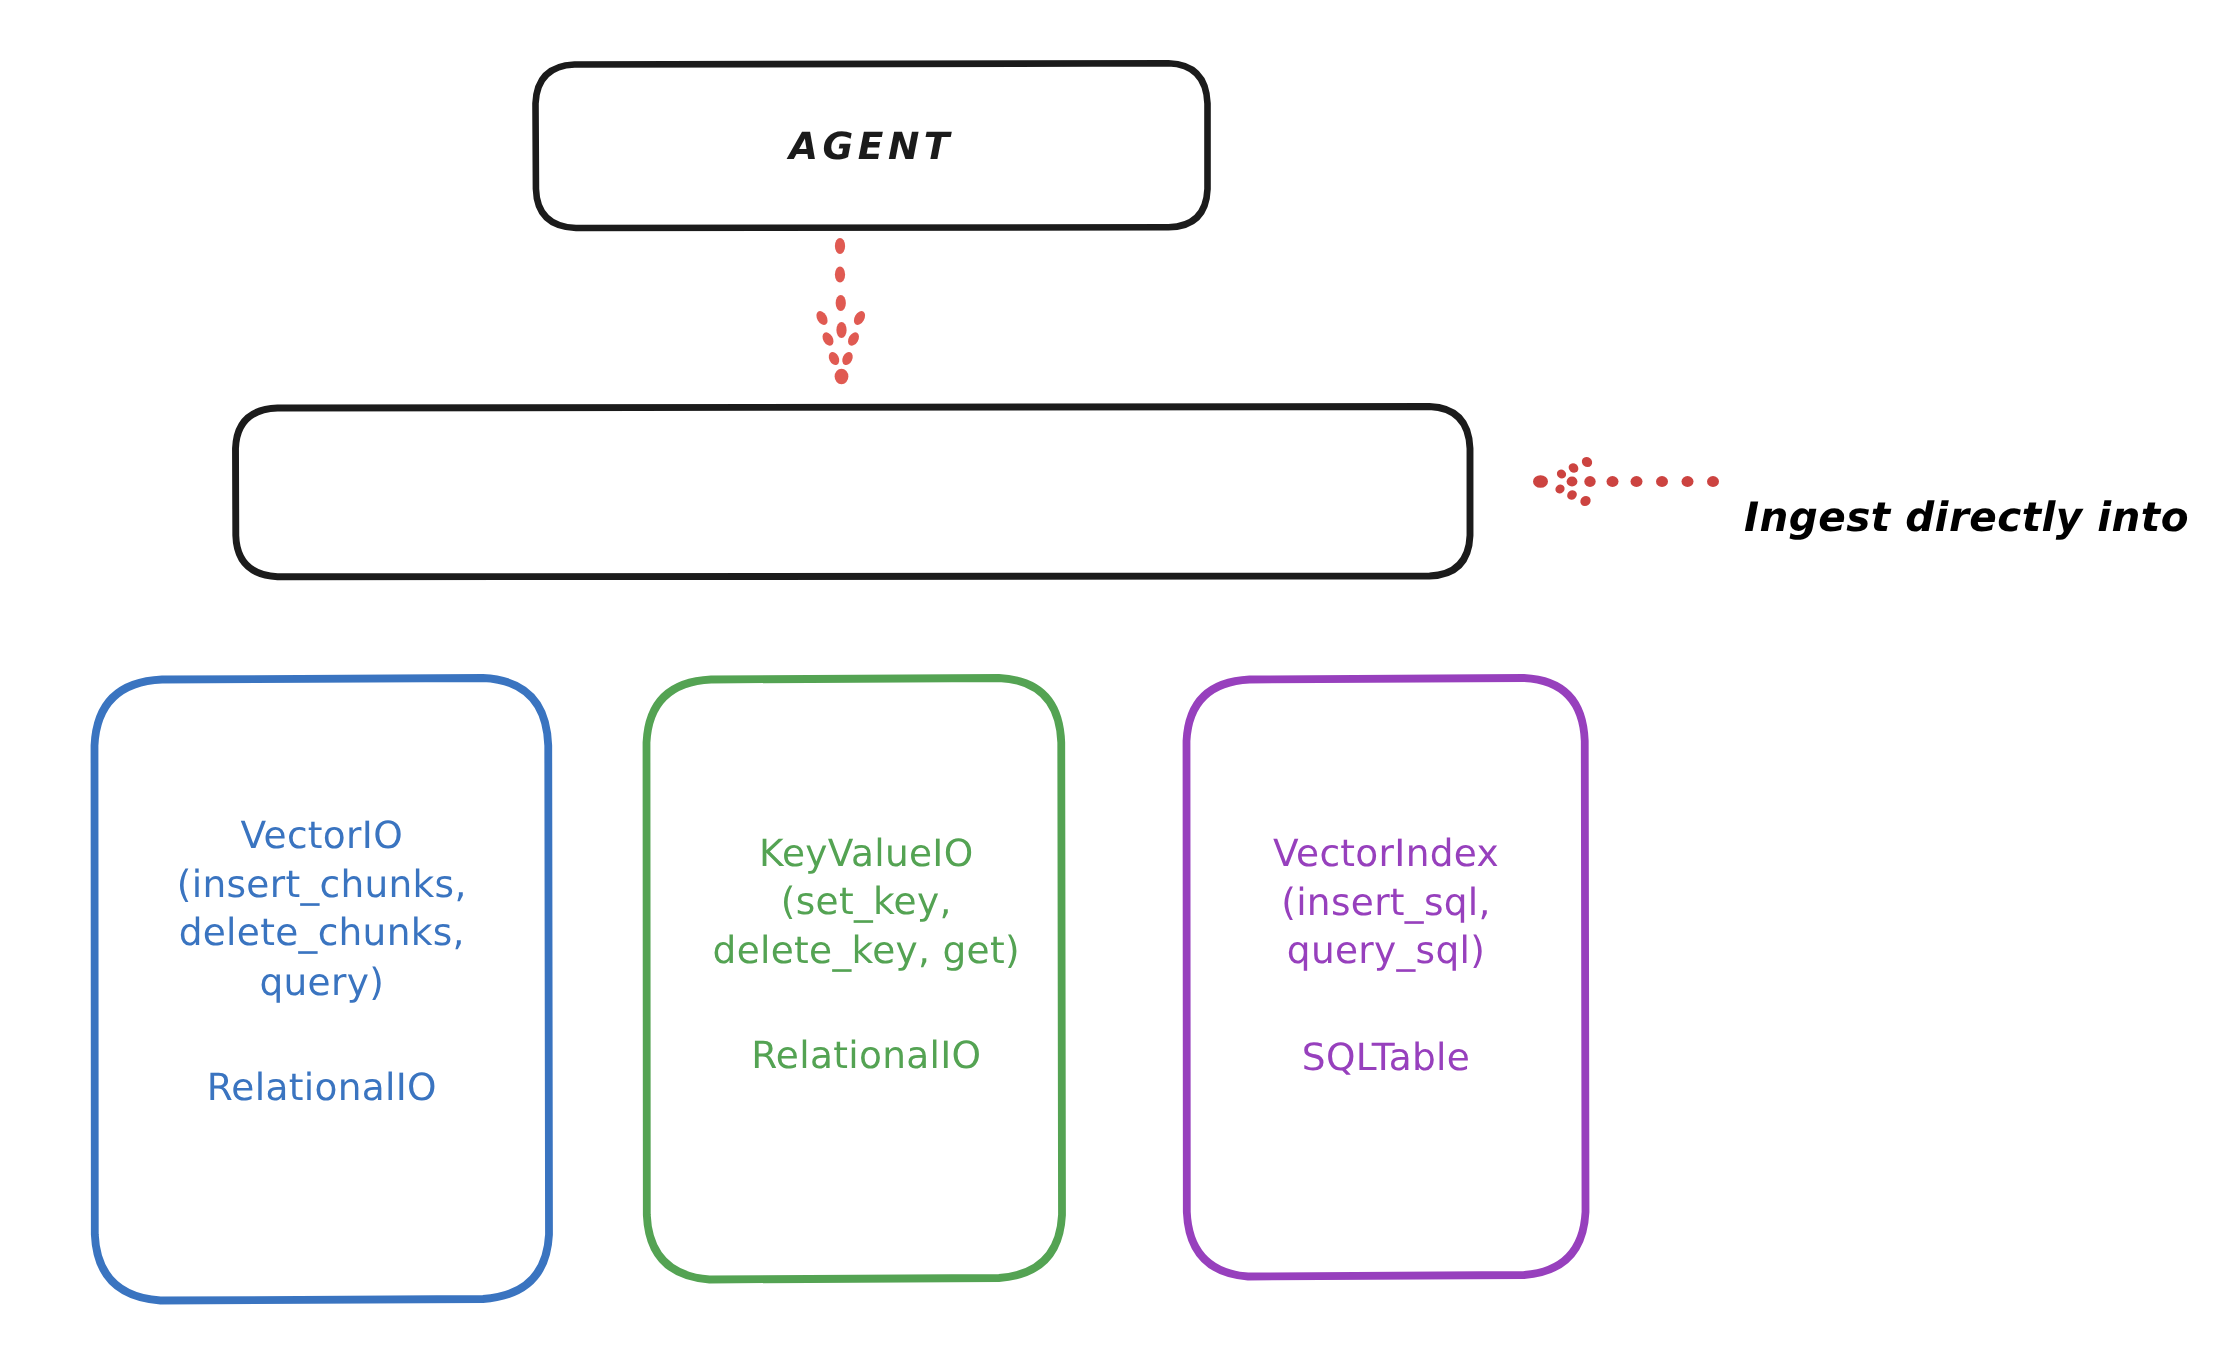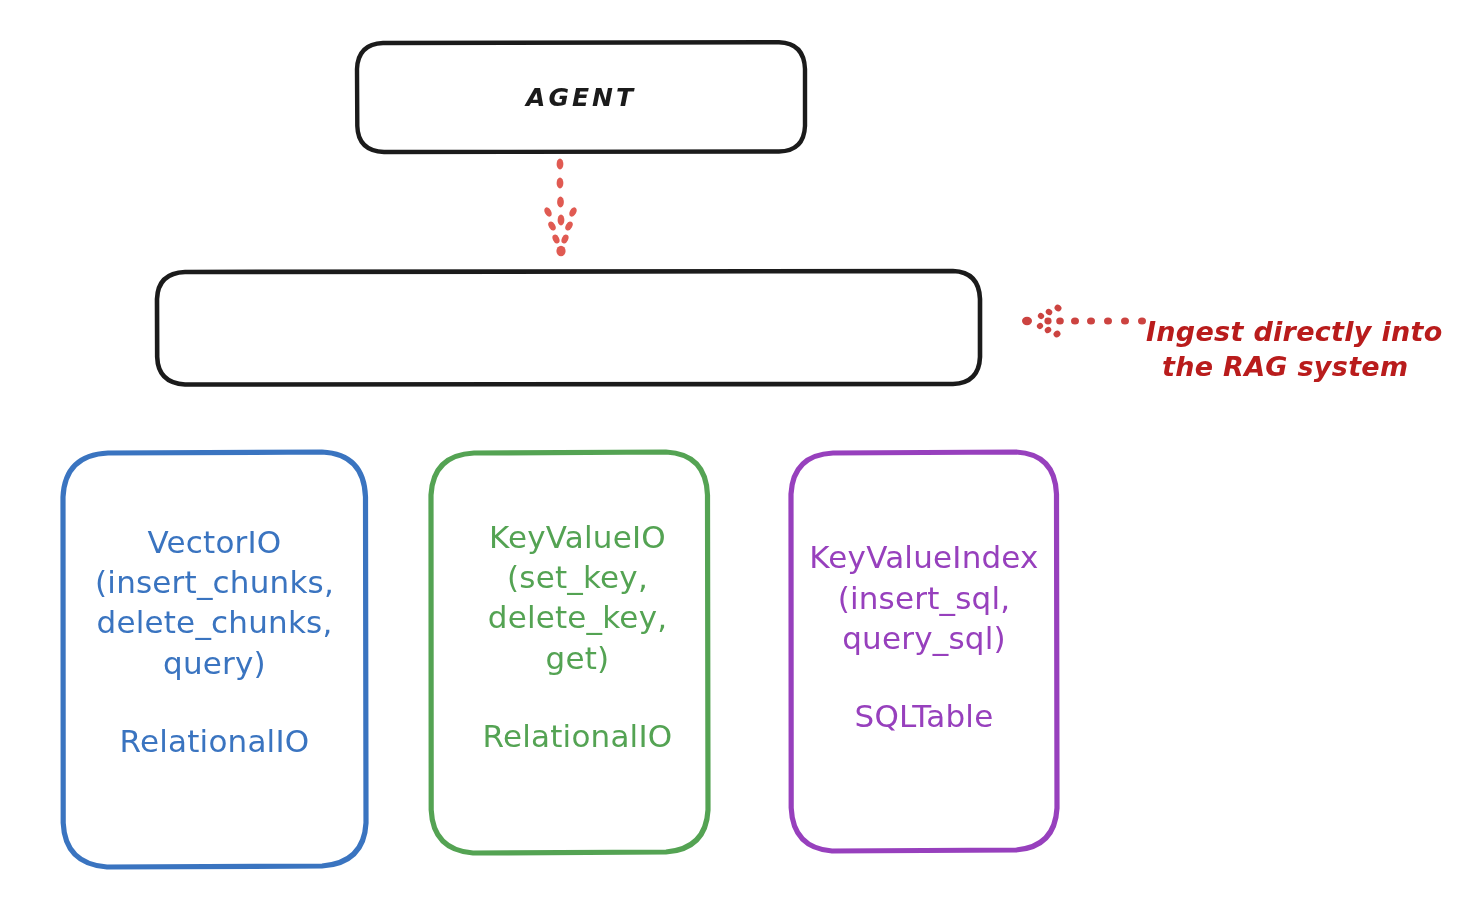--- a/index.html
+++ b/index.html
@@ -76,21 +76,21 @@
 
   
   .store { width: 309px; }
   #node-vectorio     { left: 60px;  top: 449px; width: 309px; height: 421px; }
   #node-keyvalueio   { left: 428px; top: 449px; width: 283px; height: 407px; }
   #node-relationalio { left: 788px; top: 449px; width: 272px; height: 404px; }
 
   .store .node-body { gap: 0; }
   .store .api-block,
   .store .index-label {
-    font-size: 31px;
+    font-size: 25px;
     font-weight: 500;
     line-height: 1.30;
     letter-spacing: 0.2px;
     white-space: pre-line;
   }
   .store .index-label { margin-top: 38px; }
 
   #node-vectorio .api-block,
   #node-vectorio .index-label     { color: #3a74c0; }
   #node-keyvalueio .api-block,
@@ -109,30 +109,30 @@
     overflow: visible;
     pointer-events: none;
   }
   #conn-agent-ragtool { left: 520px; top: 150px; width: 80px; height: 130px; }
   #conn-ingest-arrow  { left: 1018px; top: 296px; width: 130px; height: 52px; }
 
   
   #annotation-ingest {
     position: absolute;
     left: 1146px;
-    top: 279px;
+    top: 293px;
     width: 330px;
-    color: #b91c1c;
+    color: #000000;
     font-size: 27px;
     font-weight: 600;
     font-style: italic;
     line-height: 1.30;
     letter-spacing: 0.3px;
     white-space: pre-line;
-    text-align: left;
+    text-align: center;
   }
   #annotation-ingest .ann-line-2 { display: block; padding-left: 16px; }
 </style>
 </head>
 <body>
 
 <div id="canvas">
 
   <div class="node box-dark" id="node-agent">
     <svg class="node-svg" viewBox="0 0 452 114" preserveAspectRatio="none">
@@ -182,21 +182,20 @@
       <ellipse cx="23" cy="20" rx="3.2" ry="2.9" transform="rotate(40 23 20)"></ellipse>
       <ellipse cx="39" cy="38" rx="3.6" ry="3.2" transform="rotate(-40 39 38)"></ellipse>
       <ellipse cx="30" cy="34" rx="3.4" ry="3.0" transform="rotate(-40 30 34)"></ellipse>
       <ellipse cx="22" cy="30" rx="3.2" ry="2.9" transform="rotate(-40 22 30)"></ellipse>
       <ellipse cx="9" cy="25" rx="5.0" ry="4.2"></ellipse>
     </g>
   </svg>
 
   <div id="annotation-ingest">
     <span class="ann-line-1">Ingest directly into</span>
-    <span class="ann-line-2">the RAG system</span>
   </div>
 
   <div class="node store" id="node-vectorio">
     <svg class="node-svg" viewBox="0 0 309 421" preserveAspectRatio="none">
       <path d="M 48 4 L 262 3 Q 304 5 305.5 48 L 306 374 Q 304 414 262 417 L 47 418 Q 5 415 3.2 374 L 3 48 Q 5 6 48 4 Z" fill="#ffffff" stroke="#3a74c0" stroke-width="5.2" stroke-linecap="round" stroke-linejoin="round"></path>
     </svg>
     <div class="node-body">
       <span class="api-block">VectorIO
 (insert_chunks,
 delete_chunks,
@@ -215,20 +214,20 @@
 delete_key, get)</span>
       <span class="index-label">RelationalIO</span>
     </div>
   </div>
 
   <div class="node store" id="node-relationalio">
     <svg class="node-svg" viewBox="0 0 272 404" preserveAspectRatio="none">
       <path d="M 45 4 L 228 3 Q 267 5 268.5 45 L 269 359 Q 267 398 228 401 L 44 402 Q 5 399 3.2 359 L 3 45 Q 5 6 45 4 Z" fill="#ffffff" stroke="#9740bd" stroke-width="5.2" stroke-linecap="round" stroke-linejoin="round"></path>
     </svg>
     <div class="node-body">
-      <span class="api-block">KeyValueIndex
+      <span class="api-block">VectorIndex
 (insert_sql,
 query_sql)</span>
       <span class="index-label">SQLTable</span>
     </div>
   </div>
 
 </div>
 
 </body></html>

